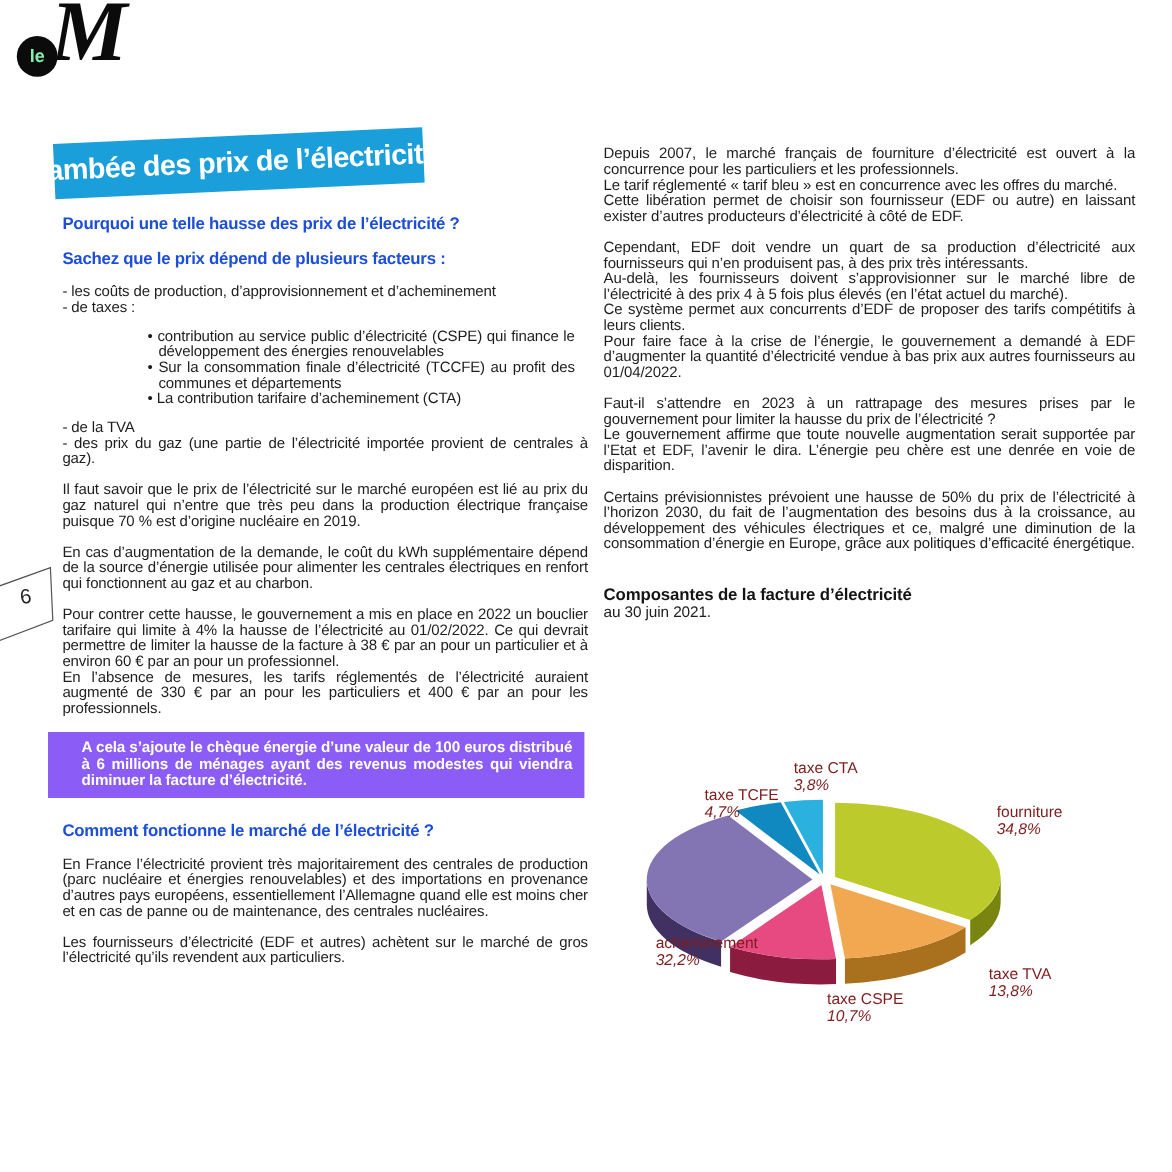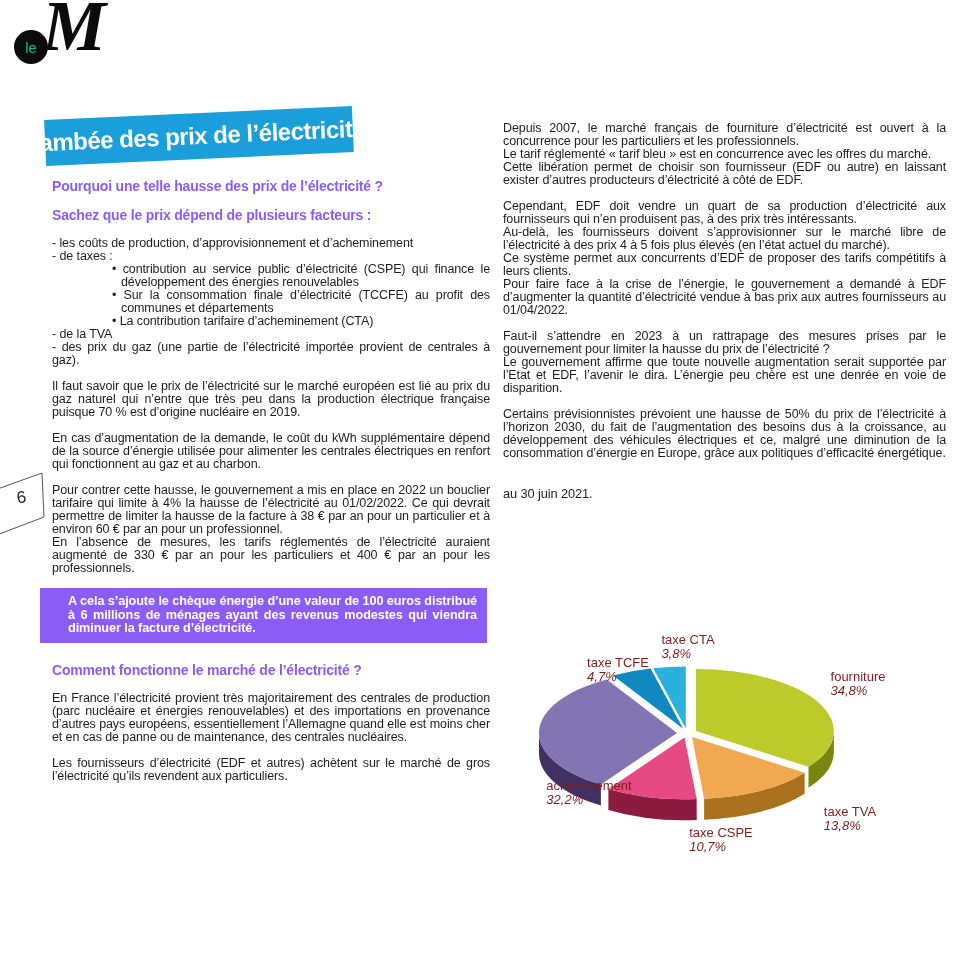--- a/index.html
+++ b/index.html
@@ -5,45 +5,45 @@
   html,body { margin:0; padding:0; background:#777; }
   .page {
     position:relative; width:977px; height:977px; background:#ffffff;
     font-family:"Liberation Sans", sans-serif; color:#1d1d1d; overflow:hidden;
     margin:0 auto;
   }
   
   .logo { position:absolute; left:12px; top:6px; width:110px; height:80px; }
   .logo-circle {
     position:absolute; left:2px; top:24px; width:34px; height:34px; border-radius:50%;
-    background:#0b0b0b; color:#14b8a6; display:flex; align-items:center; justify-content:center;
-    font-size:15px; font-weight:normal;
+    background:#0b0b0b; color:#86efac; display:flex; align-items:center; justify-content:center;
+    font-size:15px; font-weight:bold;
   }
   .logo-m {
     position:absolute; left:30px; top:-16px; font-family:"Liberation Serif", serif;
     font-style:italic; font-weight:bold; font-size:72px; color:#0b0b0b; line-height:1;
   }
   
   .banner {
     position:absolute; left:45px; top:113px; width:308px; height:46px;
     display:flex; align-items:center; justify-content:center;
     transform:rotate(-2.6deg); transform-origin:center;
     color:#ffffff; font-weight:bold; font-size:24px; letter-spacing:-0.5px; white-space:nowrap;
   }
   
   .corner-svg { position:absolute; left:0; top:455px; width:70px; height:90px; }
   .corner-num { font-size:17px; fill:#222; font-family:"Liberation Sans", sans-serif; }
   
   .col { position:absolute; font-size:12.5px; line-height:13px; letter-spacing:-0.1px; }
   .left-col  { left:52px;  top:179px; width:438px; }
   .right-col { left:503px; top:122px; width:443px; }
-  .col h2 { font-size:14px; line-height:15px; margin:0 0 14px 0; color:#8b5cf6; letter-spacing:-0.2px; }
+  .col h2 { font-size:14px; line-height:15px; margin:0 0 14px 0; color:#1d4ed8; letter-spacing:-0.2px; }
   .para { margin:0 0 13px 0; text-align:justify; }
   .para > div { text-align:justify; }
-  .factors ul { margin:0; padding:0 0 0 69px; list-style:none; }
+  .factors ul { margin:11px; padding:0 0 0 69px; list-style:none; }
   .factors li { padding-left:0; text-indent:-9px; }
   .factors li::before { content:"• "; }
   .highlight-box {
     box-sizing:border-box; margin:2px 0 20px -12px; width:447px; padding:7px 10px 7px 12px;
     color:#ffffff; font-weight:bold; text-align:justify; line-height:13.5px; font-size:12.7px;
   }
   
   .chart-head { margin-top:27px; }
   .chart-title { font-weight:bold; font-size:14px; line-height:16px; color:#141414; }
   .chart-sub { font-size:12.8px; line-height:14px; }
@@ -121,20 +121,21 @@
     </div>
     <div class="para">
       <div>Faut-il s’attendre en 2023 à un rattrapage des mesures prises par le gouvernement pour limiter la hausse du prix de l’électricité ?</div>
       <div>Le gouvernement affirme que toute nouvelle augmentation serait supportée par l’Etat et EDF, l’avenir le dira. L’énergie peu chère est une denrée en voie de disparition.</div>
     </div>
     <div class="para">
       <div>Certains prévisionnistes prévoient une hausse de 50% du prix de l’électricité à l’horizon 2030, du fait de l’augmentation des besoins dus à la croissance, au développement des véhicules électriques et ce, malgré une diminution de la consommation d’énergie en Europe, grâce aux politiques d’efficacité énergétique.</div>
     </div>
 
     <div class="chart-head">
+      <div class="chart-title">Composantes de la facture d’électricité</div>
       <div class="chart-sub">au 30 juin 2021.</div>
     </div>
   </div>
 
   <div id="pie-area">
       <svg width="465" height="280" viewBox="0 0 465 280">
         <g>
           <path d="M 333.9,110.9 A 138 62 0 0 1 308.5,146.7 L 308.5,167.7 A 138 62 0 0 0 333.9,131.9 Z" fill="#79850f"></path>
           <path d="M 304.6,152.7 A 138 62 0 0 1 204.1,178.7 L 204.1,199.7 A 138 62 0 0 0 304.6,173.7 Z" fill="#a9711d"></path>
           <path d="M 196.7,179.1 A 138 62 0 0 1 108.4,169.1 L 108.4,190.1 A 138 62 0 0 0 196.7,200.1 Z" fill="#8c1c3f"></path>

